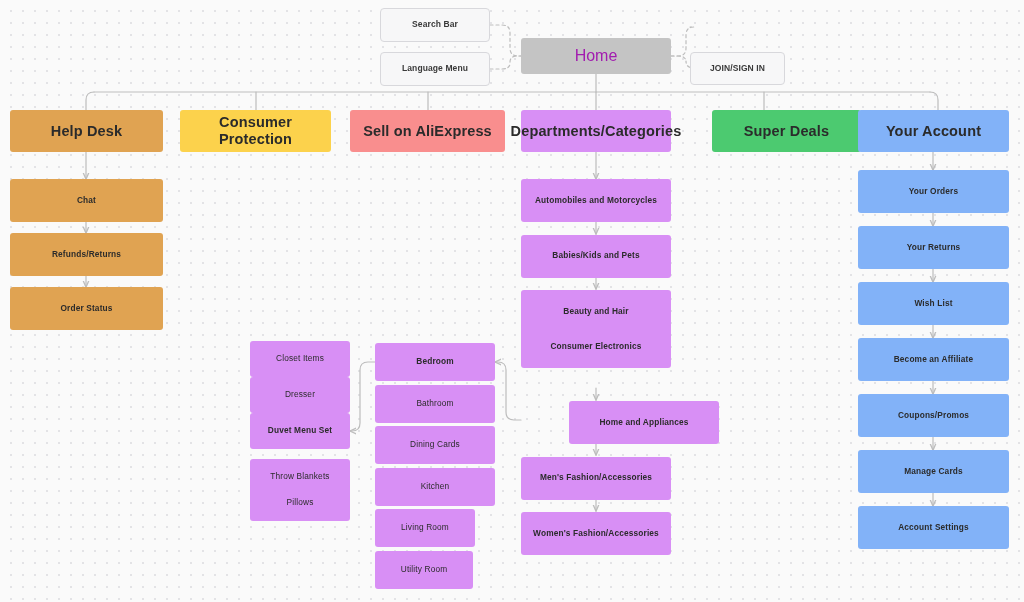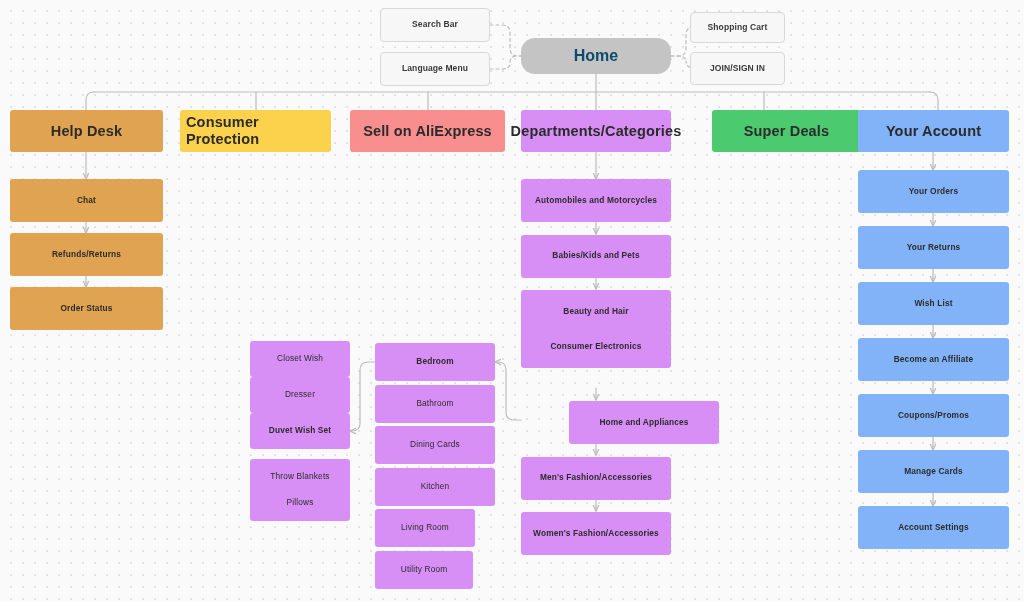--- a/index.html
+++ b/index.html
@@ -26,42 +26,42 @@
     left: 0; top: 0;
     width: 1024px; height: 602px;
     pointer-events: none;
   }
 
   .node {
     position: absolute;
     display: flex;
     align-items: center;
     justify-content: center;
-    text-align: left;
+    text-align: center;
     color: #2b2b2b;
     line-height: 1.15;
     padding: 2px 6px;
   }
 
   
   .n-plain {
     background: #f7f7f8;
     border: 1px solid #d8d8dc;
     border-radius: 4px;
     font-size: 8.5px;
     font-weight: 700;
     letter-spacing: .1px;
     color: #3a3a3a;
   }
   .n-home {
     background: #c4c4c4;
-    border-radius: 14px;
+    border-radius: 3px;
     font-size: 16px;
-    font-weight: 700;
-    color: #0c4a6e;
+    font-weight: 400;
+    color: #a21caf;
   }
   .n-top {
     border-radius: 3px;
     font-size: 14.5px;
     font-weight: 700;
     letter-spacing: .15px;
   }
   .n-sub {
     border-radius: 3px;
     font-size: 8.3px;
@@ -142,23 +142,20 @@
     </div>
 
   <div class="node n-plain" id="nd-language_menu" style="left: 380px; top: 52px; width: 110px; height: 34px;">
       <span>Language Menu</span>
     </div>
 
   <div class="node n-home" id="nd-home" style="left: 521px; top: 38px; width: 150px; height: 36px;">
       <span>Home</span>
     </div>
 
-  <div class="node n-plain" id="nd-shopping_cart" style="left: 690px; top: 12px; width: 95px; height: 31px;">
-      <span>Shopping Cart</span>
-    </div>
 
   <div class="node n-plain" id="nd-join_sign_in" style="left: 690px; top: 52px; width: 95px; height: 33px;">
       <span>JOIN/SIGN IN</span>
     </div>
 
   <div id="top-level-row">
       <div class="node n-top" style="background: rgb(224, 163, 82); left: 10px; top: 110px; width: 153px; height: 42px;">
         <span>Help Desk</span>
       </div>
       <div class="node n-top" style="background: rgb(252, 210, 76); left: 180px; top: 110px; width: 151px; height: 42px;">
@@ -249,27 +246,27 @@
       </div>
       <div class="node n-leaf" style="background: rgb(216, 143, 245); left: 375px; top: 509px; width: 100px; height: 38px;">
         <span>Living Room</span>
       </div>
       <div class="node n-leaf" style="background: rgb(216, 143, 245); left: 375px; top: 550.5px; width: 98px; height: 38px;">
         <span>Utility Room</span>
       </div>
     </div>
   <div id="col-bedroom-items">
       <div class="node n-leaf" style="background: rgb(216, 143, 245); left: 250px; top: 341px; width: 100px; height: 36px;">
-        <span>Closet Wish</span>
+        <span>Closet Items</span>
       </div>
       <div class="node n-leaf" style="background: rgb(216, 143, 245); left: 250px; top: 377px; width: 100px; height: 36px;">
         <span>Dresser</span>
       </div>
       <div class="node n-leaf is-bold" style="background: rgb(216, 143, 245); left: 250px; top: 413px; width: 100px; height: 36px;">
-        <span>Duvet Wish Set</span>
+        <span>Duvet Menu Set</span>
       </div>
       <div class="node n-leaf" style="background: rgb(216, 143, 245); left: 250px; top: 459px; width: 100px; height: 36px;">
         <span>Throw Blankets</span>
       </div>
       <div class="node n-leaf" style="background: rgb(216, 143, 245); left: 250px; top: 485px; width: 100px; height: 36px;">
         <span>Pillows</span>
       </div>
     </div>
 
 </div>

